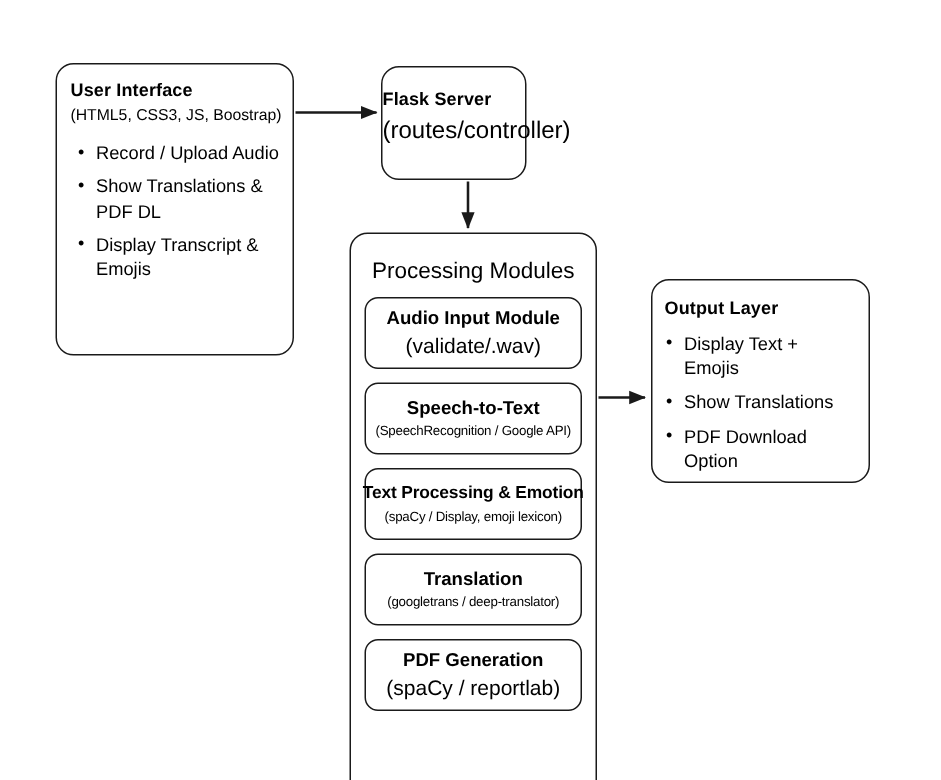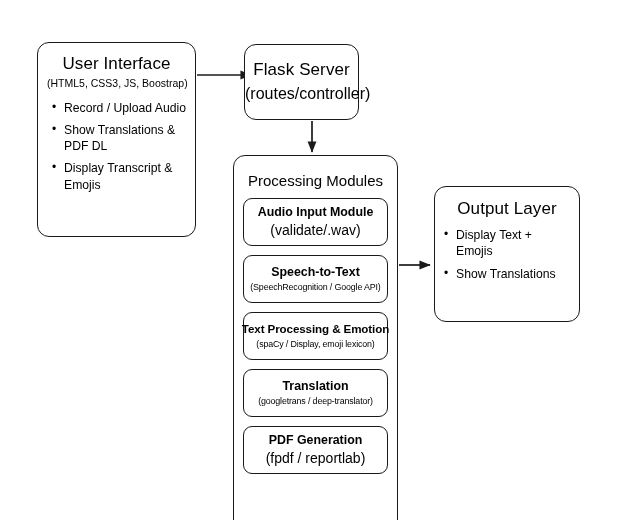--- a/index.html
+++ b/index.html
@@ -23,23 +23,23 @@
   
   .node {
     position: absolute;
     box-sizing: border-box;
     background: #ffffff;
     border: 1.6px solid #1a1a1a;
     border-radius: 12px;
   }
 
   .node-title {
-    text-align: center;
-    font-size: 17px;
-    font-weight: 400;
+    text-align: left;
+    font-size: 12px;
+    font-weight: 700;
     line-height: 1.15;
     letter-spacing: 0.1px;
     white-space: nowrap;
   }
   .node-sub {
     text-align: center;
     font-size: 16px;
     font-weight: 400;
     line-height: 1.2;
     white-space: nowrap;
@@ -74,23 +74,23 @@
     width: 159px;
     height: 195px;
     padding: 11px 9px 0 9px;
   }
   #ui-box .node-title { margin-bottom: 3px; }
   #ui-box .node-sub   { margin-bottom: 11px; font-size: 10.5px; }
   #ui-box .bullets { padding-left: 4px; }
 
   
   #flask-box {
-    left: 244px;
+    left: 254px;
     top: 44px;
-    width: 115px;
+    width: 97px;
     height: 76px;
     padding-top: 15px;
   }
   #flask-box .node-title { margin-bottom: 4px; }
 
   
   #processing-box {
     left: 233px;
     top: 155px;
     width: 165px;
@@ -209,25 +209,26 @@
       <div class="module-sub tight">(spaCy / Display, emoji lexicon)</div>
     </div>
 
     <div class="module">
       <div class="module-title">Translation</div>
       <div class="module-sub tight">(googletrans / deep-translator)</div>
     </div>
 
     <div class="module">
       <div class="module-title">PDF Generation</div>
-      <div class="module-sub">(fpdf / reportlab)</div>
+      <div class="module-sub">(spaCy / reportlab)</div>
     </div>
   </div>
 
   <div class="node" id="output-box">
     <div class="node-title">Output Layer</div>
     <ul class="bullets">
       <li>Display Text + Emojis</li>
       <li>Show Translations</li>
+      <li>PDF Download Option</li>
     </ul>
   </div>
 
 </div>
 
 </body></html>

